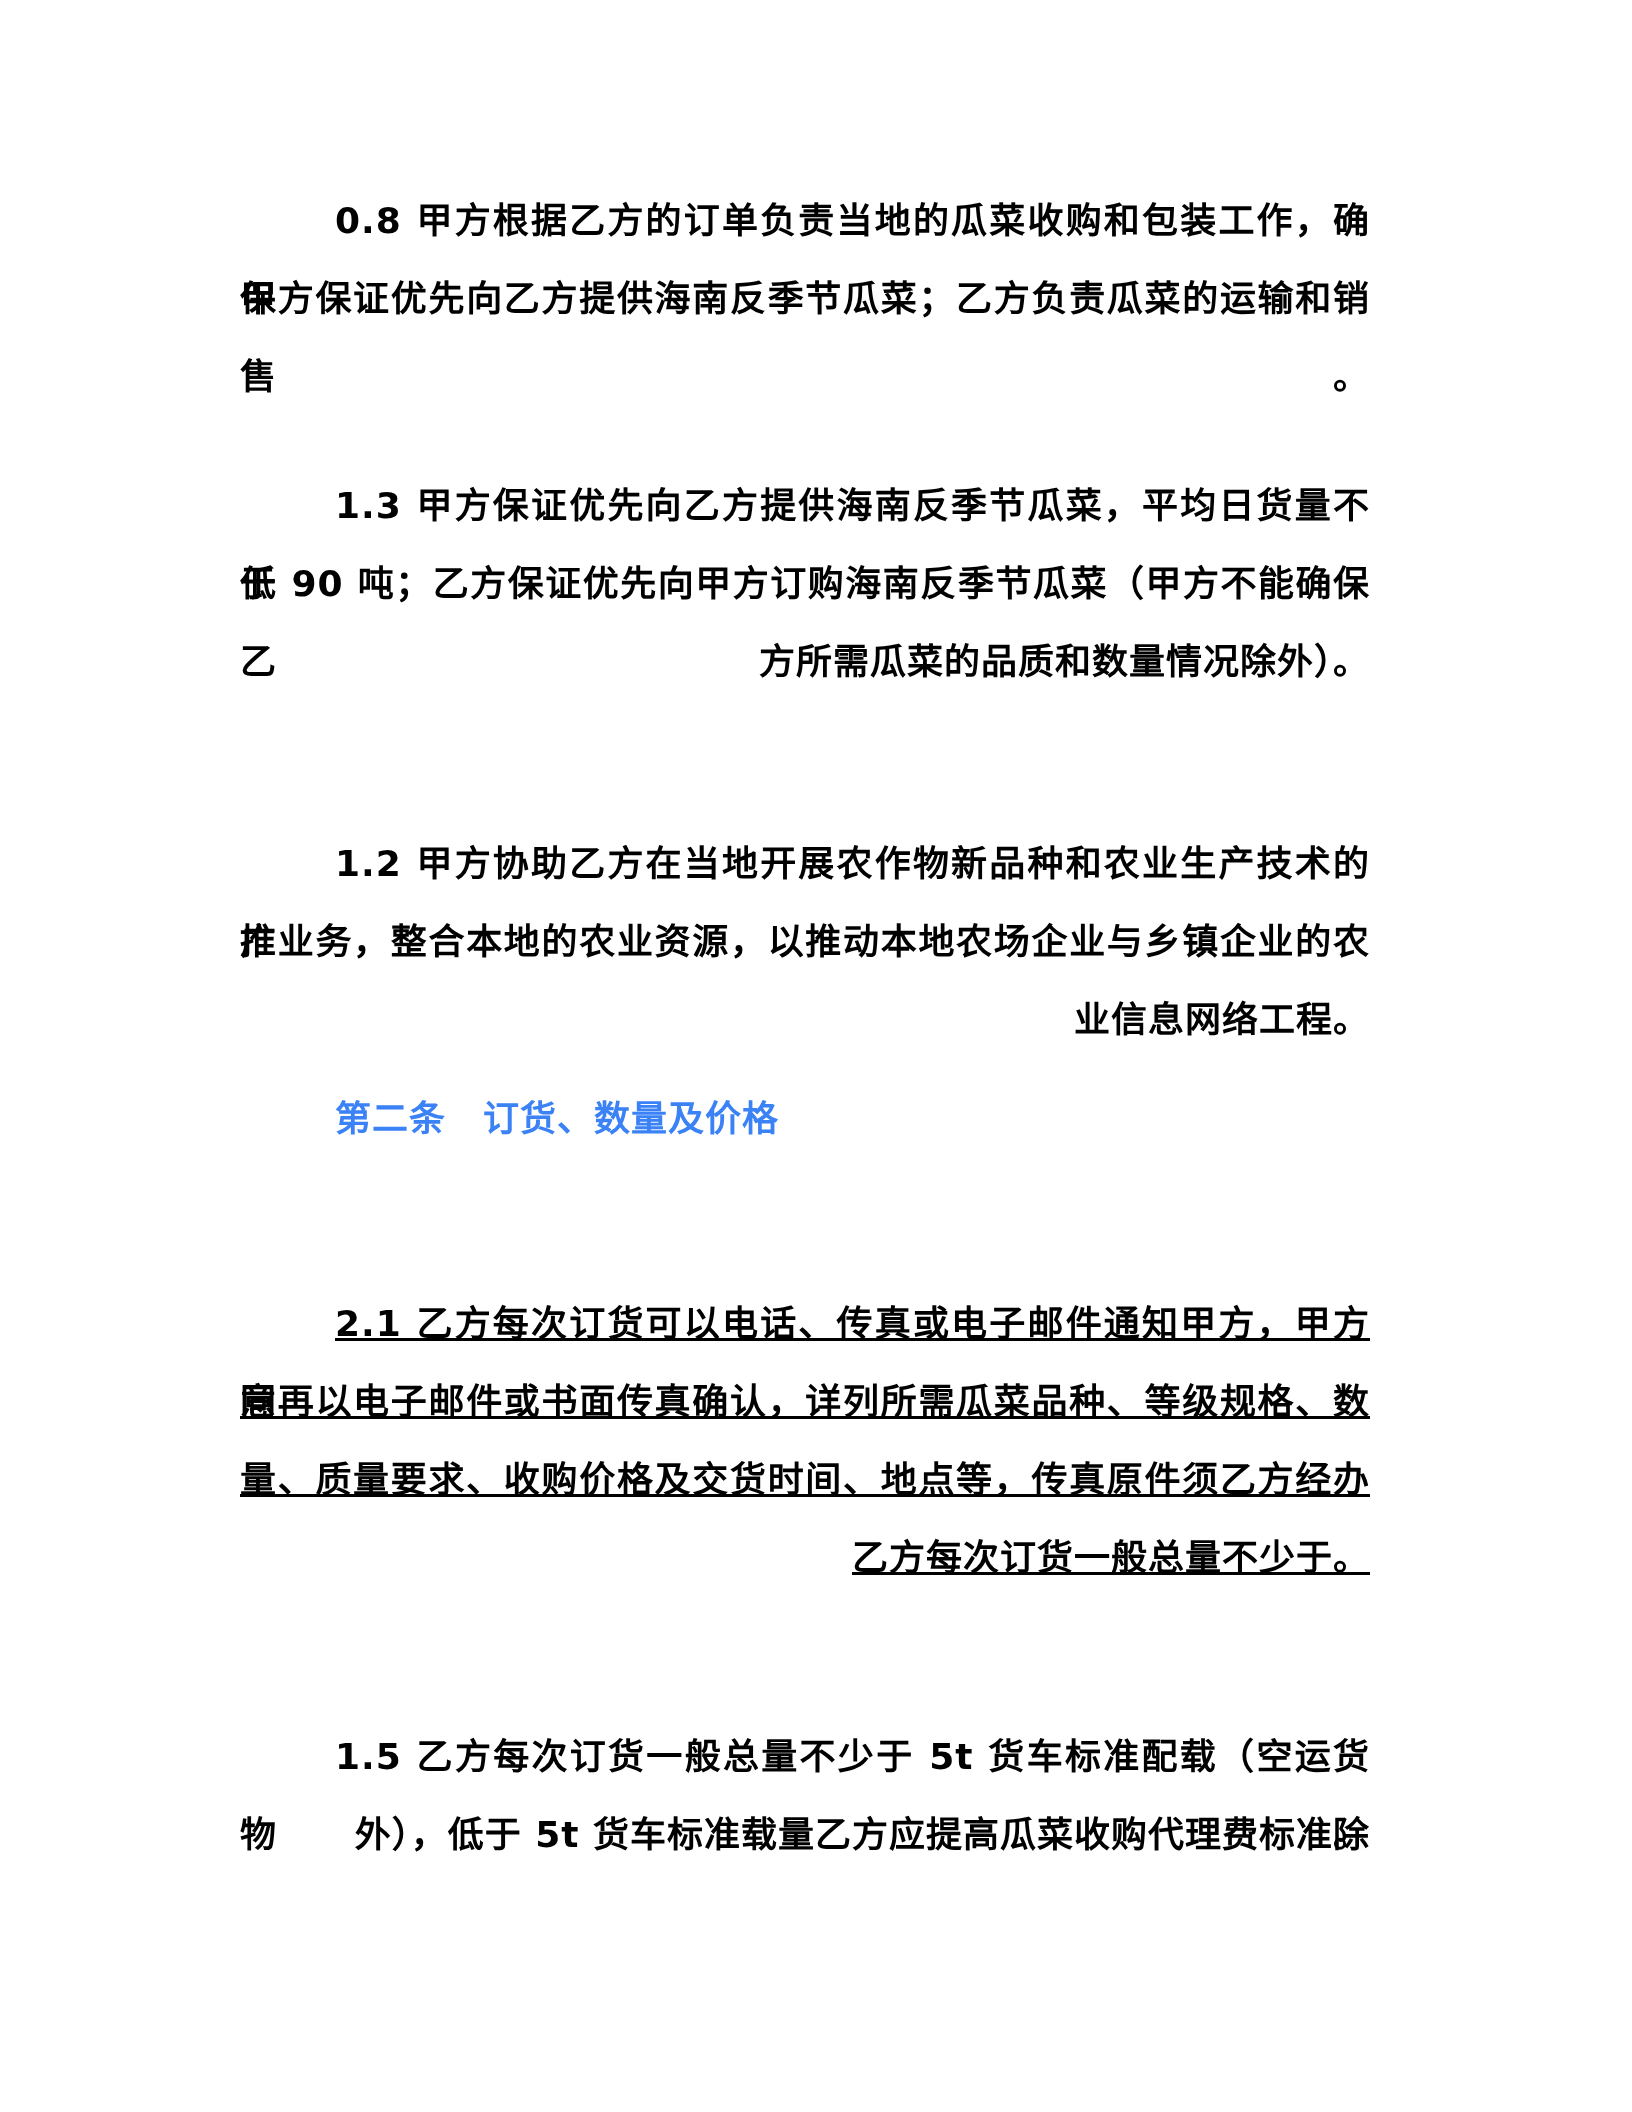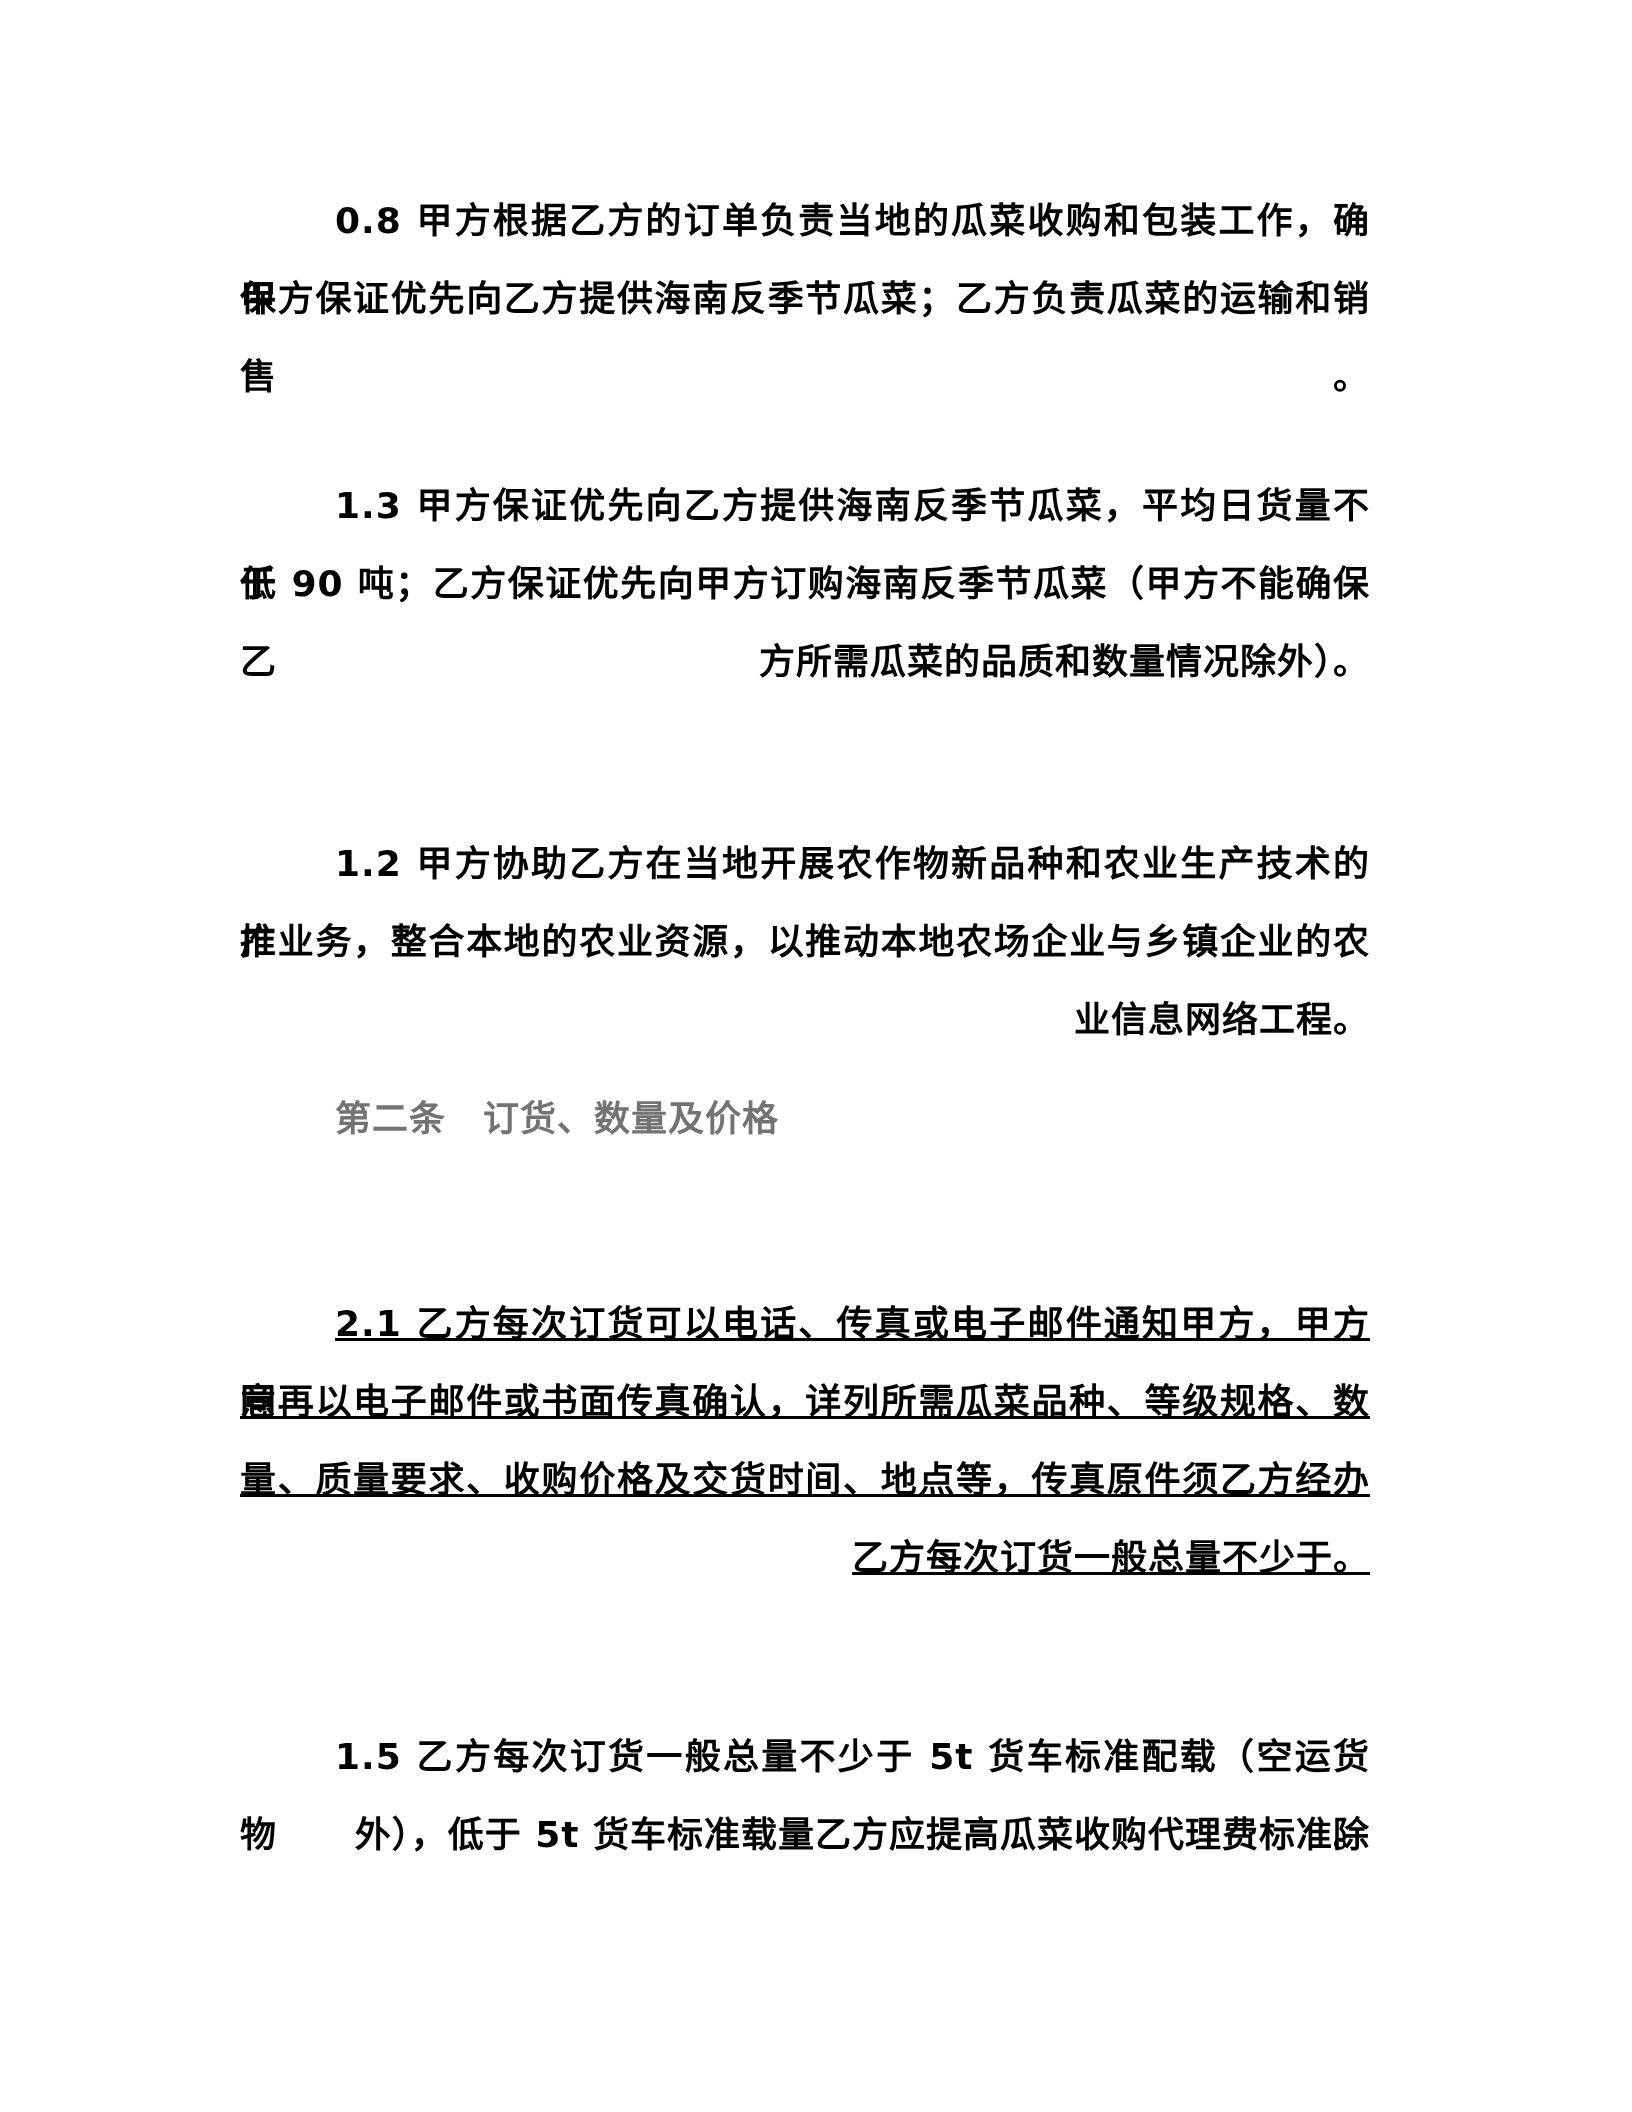--- a/index.html
+++ b/index.html
@@ -42,21 +42,21 @@
   .line.fill {
     text-align: justify;
     text-align-last: justify;
     text-justify: inter-character;
   }
   .heading-line {
     height: 78px;
     line-height: 78px;
     font-size: 36px;
     font-weight: 700;
-    color: #737373;
+    color: #3b82f6;
     text-indent: 95px;
     letter-spacing: 1px;
   }
 </style>
 </head>
 <body>
 
 <div class="page">
   <div class="doc">
 

